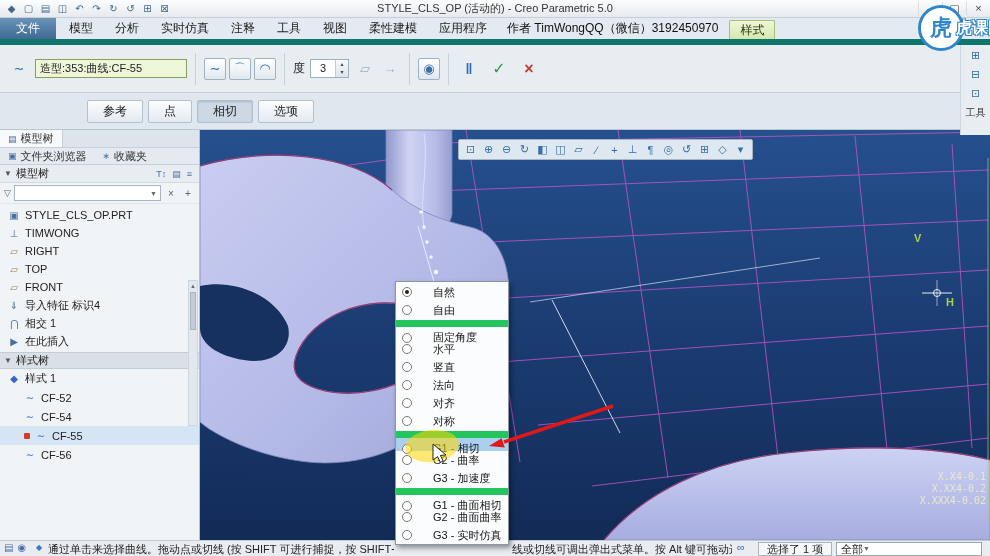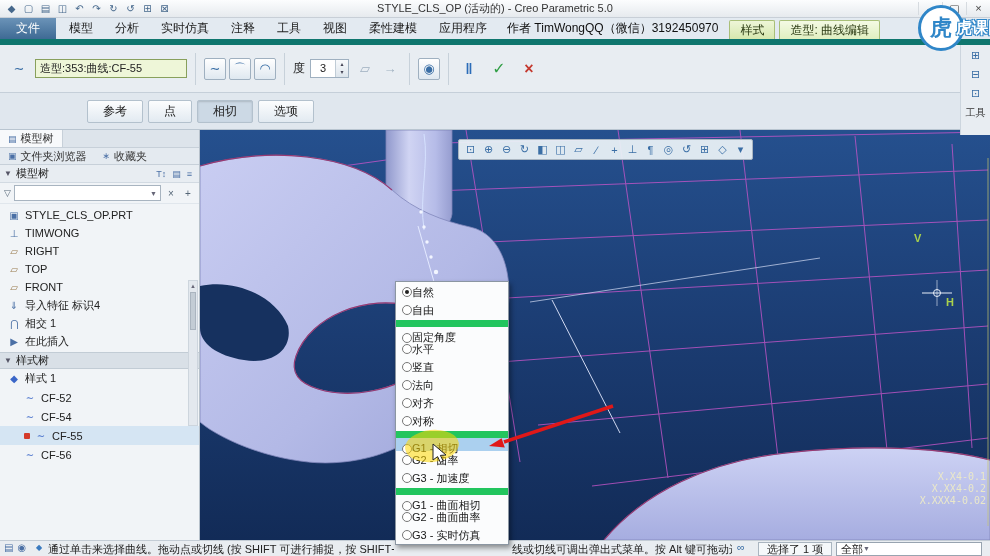--- a/index.html
+++ b/index.html
@@ -95,21 +95,21 @@
 .scene{position:absolute;left:0;top:0}
 .coord{font-size:10px;fill:#eae8ca;text-anchor:end;font-family:"DejaVu Sans Mono",monospace}
 .vh{font-size:11px;font-weight:bold;fill:#a9d24c}
 .gtoolbar{position:absolute;left:258px;top:9px;height:21px;display:flex;align-items:center;
   background:rgba(233,240,246,.95);border:1px solid #a9b5c1;border-radius:2px;padding:0 3px;gap:1px;z-index:4}
 .gt-ic{width:17px;height:17px;display:flex;align-items:center;justify-content:center;font-size:11px;color:#3a6ea5}
 
 
 .ctxmenu{position:absolute;left:395px;top:281px;width:114px;background:#fbfcfd;border:1px solid #8b96a2;
   box-shadow:2px 3px 5px rgba(0,0,0,.4);padding-top:1px;z-index:6;font-size:11px}
-.mi{height:18px;display:flex;align-items:center;gap:0;padding:0 4px 0 6px;color:#161616;white-space:nowrap}
+.mi{height:18px;display:flex;align-items:center;gap:21px;padding:0 4px 0 6px;color:#161616;white-space:nowrap}
 .mi.sep{border-top:7px solid #22c55e;margin-top:1px;padding-top:8px;height:20px}
 .mi.hl{background:#abd0ef}
 .radio{width:10px;height:10px;min-width:10px;border:1px solid #777;border-radius:50%;background:#fff;position:relative}
 .radio.checked::after{content:"";position:absolute;left:2px;top:2px;width:4px;height:4px;border-radius:50%;background:#222}
 
 
 .statusbar{position:absolute;left:0;bottom:0;width:100%;height:16px;background:#e9edf1;border-top:1px solid #c3ccd5;font-size:11px;z-index:3}
 .sb-icons{position:absolute;left:4px;top:1px;display:flex;gap:4px}
 .sb-ic{font-size:10px;color:#4a6fa5}
 .sb-prompt-ic{position:absolute;left:36px;top:2px;font-size:8px;color:#3a7abf}
@@ -166,21 +166,20 @@
         <div class="rtab">注释</div>
         <div class="rtab">工具</div>
         <div class="rtab">视图</div>
         <div class="rtab">柔性建模</div>
         <div class="rtab">应用程序</div>
       </div>
     <div class="author">作者 TimWongQQ（微信）3192450970</div>
     <div class="ctabs">
 
     <div class="ctab">样式</div>
-        <div class="ctab active">造型: 曲线编辑</div>
       </div>
   </div>
 
   <div class="dashrow">
     <span class="tool-btn">∼</span>
     <input class="curve-field" readonly="" value="造型:353:曲线:CF-55" style="">
     <span class="vsep"></span>
     <span class="iconrow">
 
     <span class="tool-btn boxed">∼</span>

